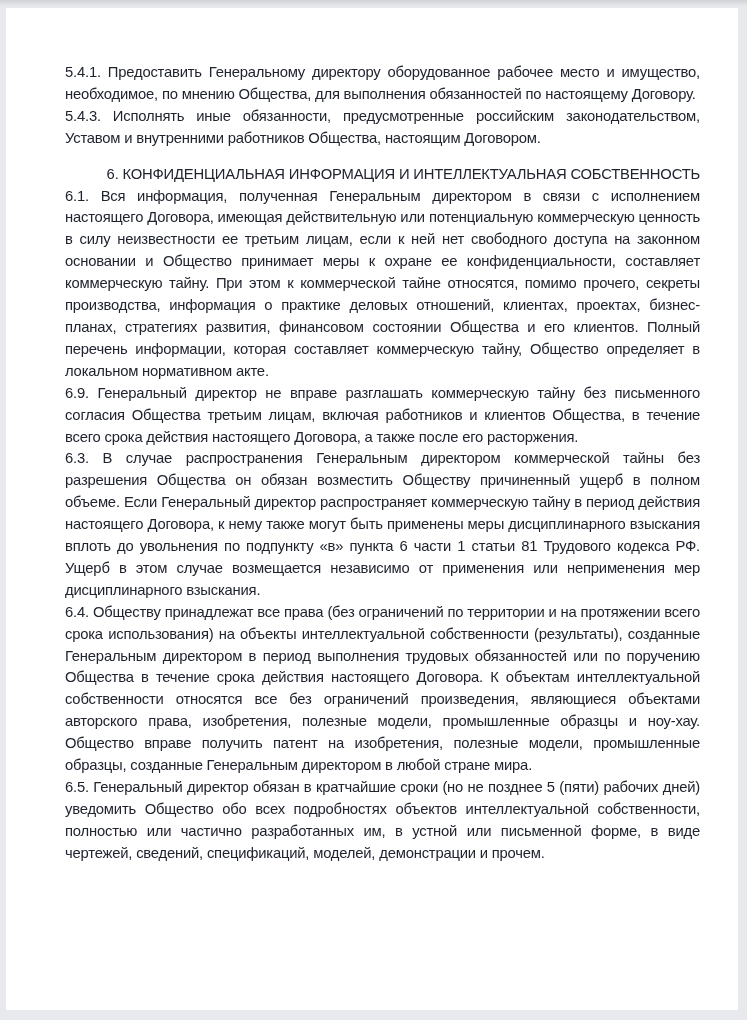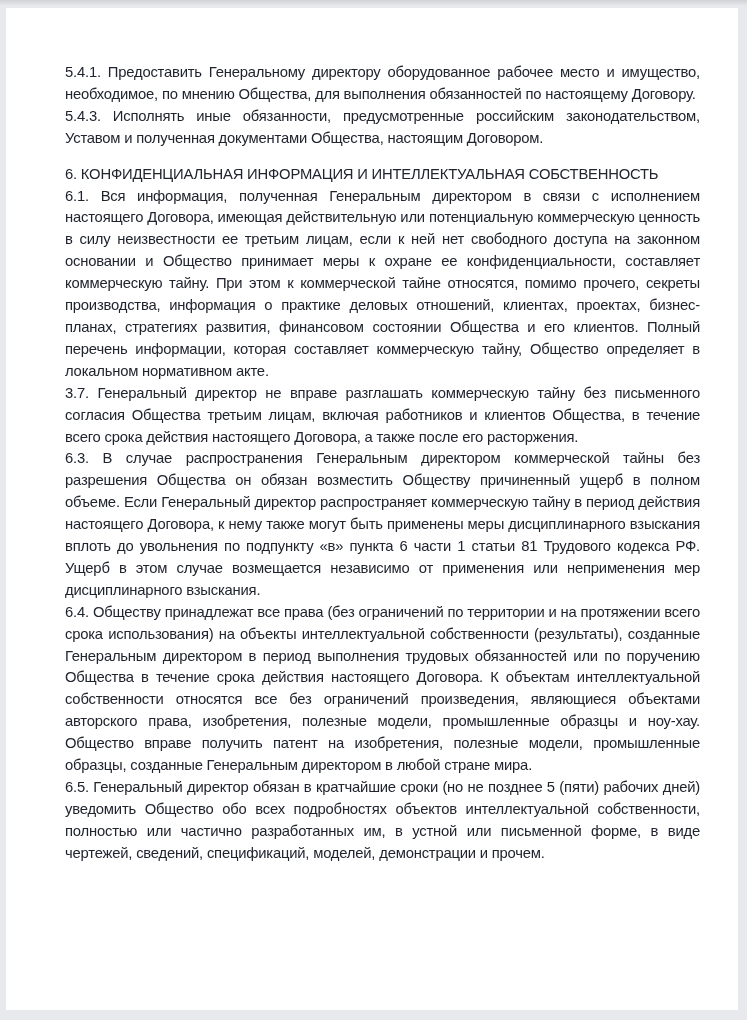--- a/index.html
+++ b/index.html
@@ -31,38 +31,38 @@
     color:var(--text);
     font-size:14.8px;
     line-height:21.9px;
     letter-spacing:-0.2px;
   }
   .doc p{
     text-align:justify;
     text-justify:inter-word;
   }
   .doc .section-heading{
-    text-align:left;
+    text-align:right;
     font-weight:normal;
     font-size:14.8px;
     margin-top:14px;
     letter-spacing:-0.2px;
   }
 </style>
 </head>
 <body>
 
 <div class="top-shadow"></div>
 
 <div class="paper">
   <div class="doc">
     <p>5.4.1. Предоставить Генеральному директору оборудованное рабочее место и имущество, необходимое, по мнению Общества, для выполнения обязанностей по настоящему Договору.</p>
-    <p>5.4.3. Исполнять иные обязанности, предусмотренные российским законодательством, Уставом и полученная документами Общества, настоящим Договором.</p>
+    <p>5.4.3. Исполнять иные обязанности, предусмотренные российским законодательством, Уставом и внутренними работников Общества, настоящим Договором.</p>
 
     <h2 class="section-heading">6. КОНФИДЕНЦИАЛЬНАЯ ИНФОРМАЦИЯ И ИНТЕЛЛЕКТУАЛЬНАЯ СОБСТВЕННОСТЬ</h2>
 
     <p>6.1. Вся информация, полученная Генеральным директором в связи с исполнением настоящего Договора, имеющая действительную или потенциальную коммерческую ценность в силу неизвестности ее третьим лицам, если к ней нет свободного доступа на законном основании и Общество принимает меры к охране ее конфиденциальности, составляет коммерческую тайну. При этом к коммерческой тайне относятся, помимо прочего, секреты производства, информация о практике деловых отношений, клиентах, проектах, бизнес-планах, стратегиях развития, финансовом состоянии Общества и его клиентов. Полный перечень информации, которая составляет коммерческую тайну, Общество определяет в локальном нормативном акте.</p>
-    <p>3.7. Генеральный директор не вправе разглашать коммерческую тайну без письменного согласия Общества третьим лицам, включая работников и клиентов Общества, в течение всего срока действия настоящего Договора, а также после его расторжения.</p>
+    <p>6.9. Генеральный директор не вправе разглашать коммерческую тайну без письменного согласия Общества третьим лицам, включая работников и клиентов Общества, в течение всего срока действия настоящего Договора, а также после его расторжения.</p>
     <p>6.3. В случае распространения Генеральным директором коммерческой тайны без разрешения Общества он обязан возместить Обществу причиненный ущерб в полном объеме. Если Генеральный директор распространяет коммерческую тайну в период действия настоящего Договора, к нему также могут быть применены меры дисциплинарного взыскания вплоть до увольнения по подпункту «в» пункта 6 части 1 статьи 81 Трудового кодекса РФ. Ущерб в этом случае возмещается независимо от применения или неприменения мер дисциплинарного взыскания.</p>
     <p>6.4. Обществу принадлежат все права (без ограничений по территории и на протяжении всего срока использования) на объекты интеллектуальной собственности (результаты), созданные Генеральным директором в период выполнения трудовых обязанностей или по поручению Общества в течение срока действия настоящего Договора. К объектам интеллектуальной собственности относятся все без ограничений произведения, являющиеся объектами авторского права, изобретения, полезные модели, промышленные образцы и ноу-хау. Общество вправе получить патент на изобретения, полезные модели, промышленные образцы, созданные Генеральным директором в любой стране мира.</p>
     <p>6.5. Генеральный директор обязан в кратчайшие сроки (но не позднее 5 (пяти) рабочих дней) уведомить Общество обо всех подробностях объектов интеллектуальной собственности, полностью или частично разработанных им, в устной или письменной форме, в виде чертежей, сведений, спецификаций, моделей, демонстрации и прочем.</p>
   </div>
 </div>
 
 </body></html>

